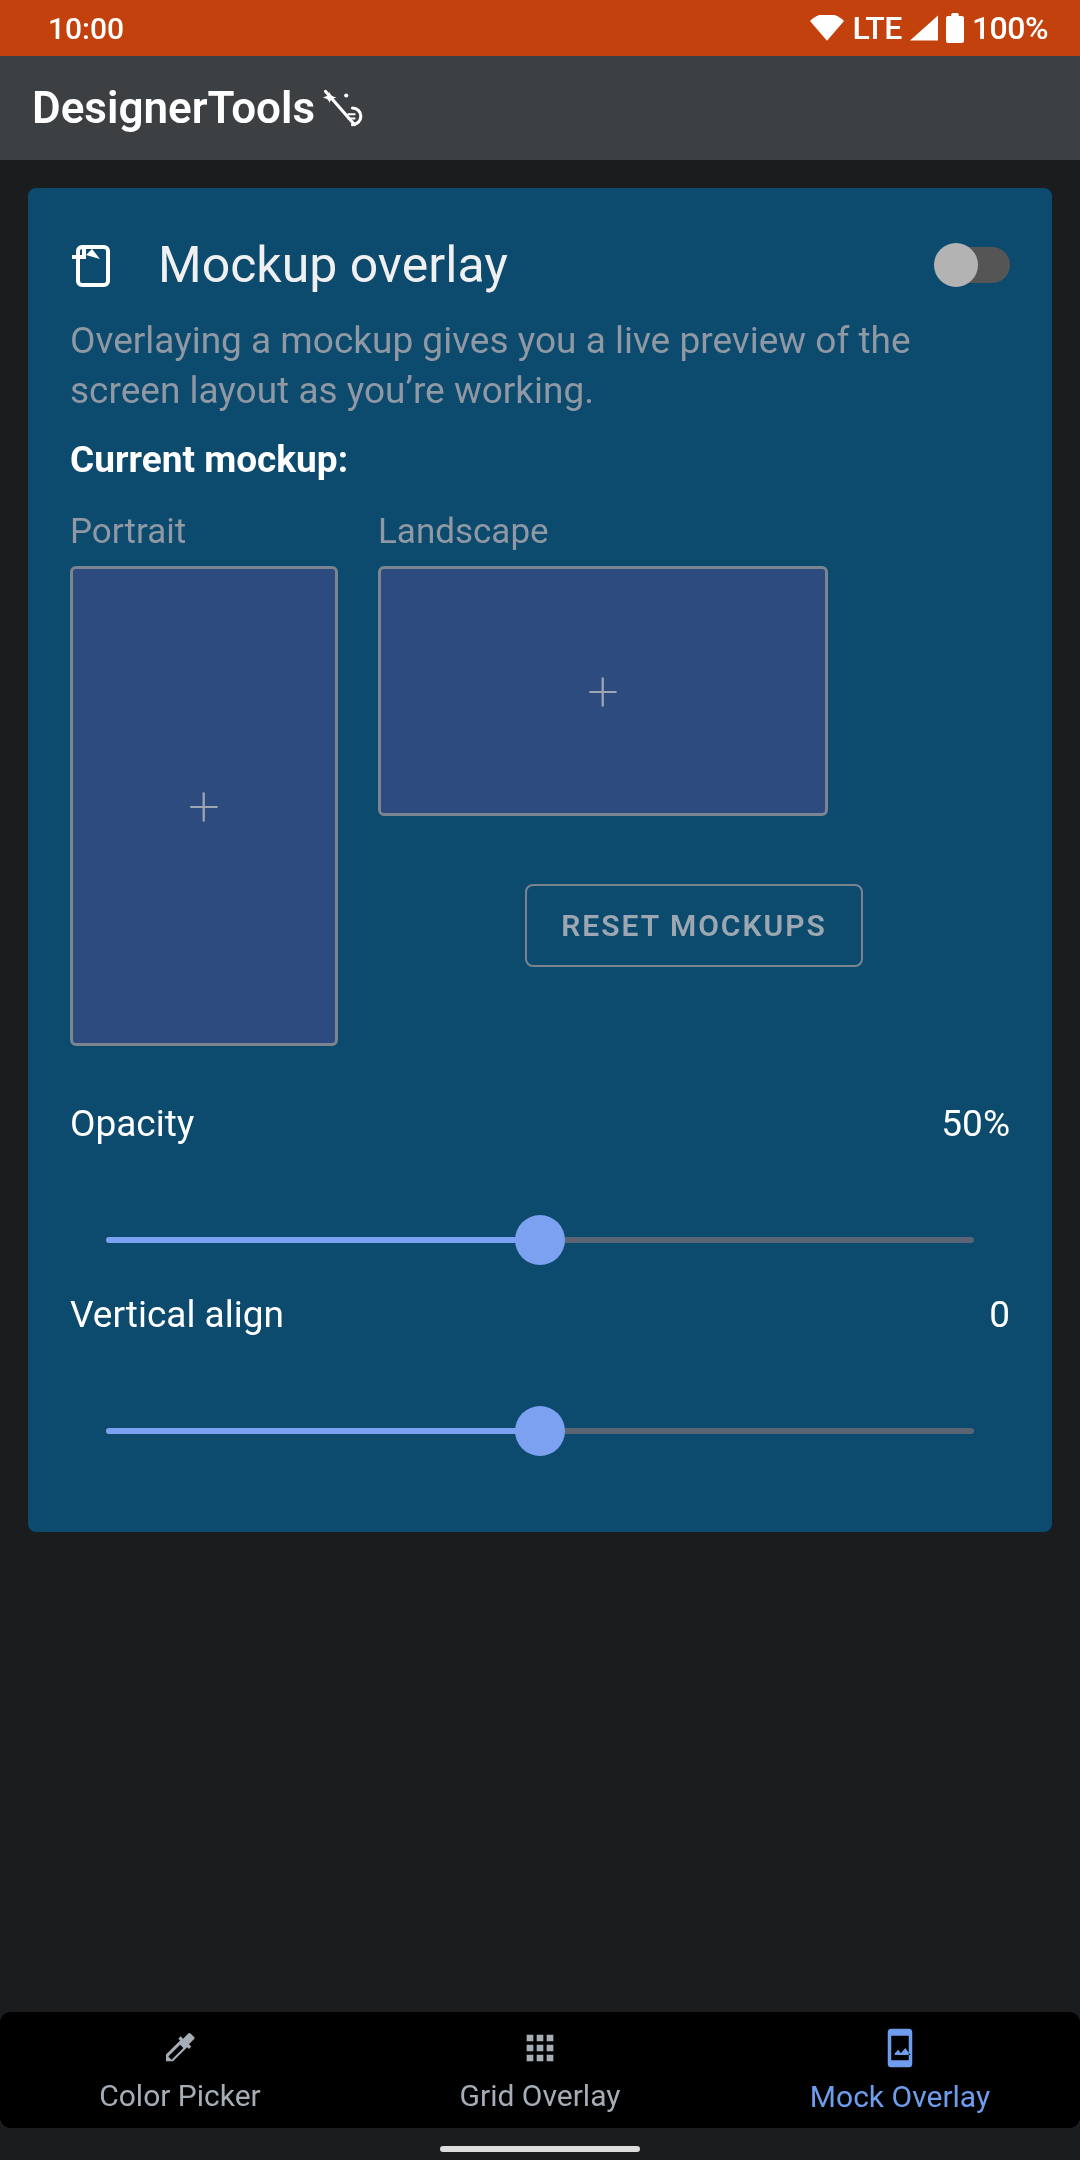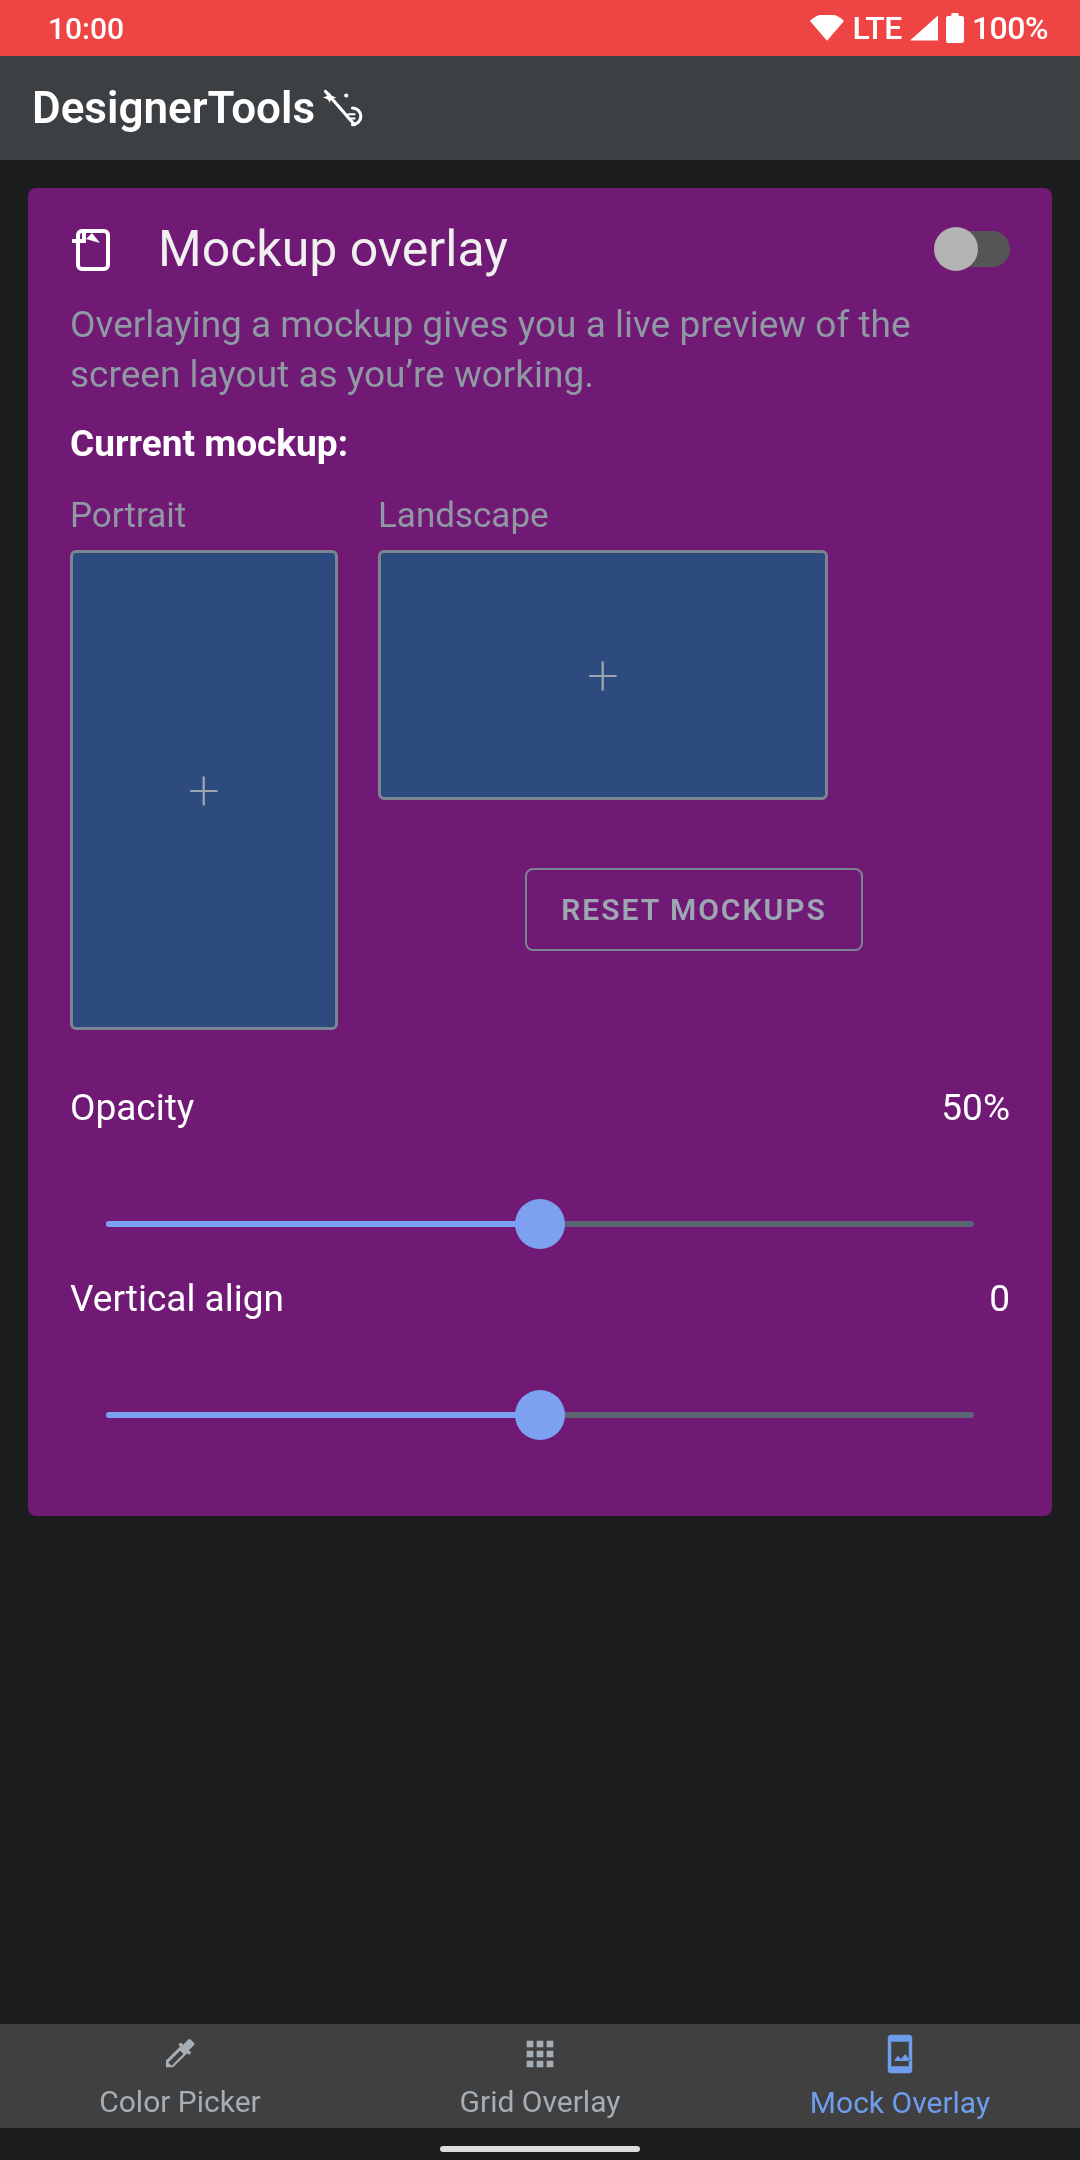--- a/index.html
+++ b/index.html
@@ -6,21 +6,21 @@
   html, body {
     width: 1080px;
     height: 2160px;
     background: #1a1c1e;
     font-family: -apple-system, BlinkMacSystemFont, "Segoe UI", Roboto, Helvetica, Arial, sans-serif;
     color: #e8eaed;
     overflow: hidden;
   }
   .status-bar {
     height: 56px;
-    background: #ef4444;
+    background: #c2410c;
     display: flex;
     align-items: center;
     justify-content: space-between;
     padding: 0 32px 0 48px;
     font-size: 30px;
     font-weight: 500;
     color: #fff;
   }
   .status-right { display: flex; align-items: center; gap: 8px; }
   .status-right span { font-size: 32px; letter-spacing: -0.5px; }
@@ -33,23 +33,23 @@
   }
   .app-title {
     font-size: 44px;
     font-weight: 600;
     color: #fff;
   }
   .content {
     padding: 28px 28px 0;
   }
   .card {
-    background: #701a75;
+    background: #0c4a6e;
     border-radius: 8px;
-    padding: 32px 42px 48px;
+    padding: 48px 42px 48px;
   }
   .card-header {
     display: flex;
     align-items: center;
     gap: 40px;
   }
   .card-title {
     font-size: 50px;
     font-weight: 400;
     color: #f0f0f0;
@@ -143,23 +143,24 @@
     top: 50%;
     width: 50px; height: 50px;
     background: #7ba1f0;
     border-radius: 50%;
     transform: translate(-50%, -50%);
   }
   .bottom-nav {
     position: absolute;
     left: 0; right: 0;
     bottom: 32px;
-    height: 104px;
-    background: #404040;
-    display: flex;
+    height: 116px;
+    background: #000000;
+    display: flex;
+    border-radius: 11px;
   }
   .nav-item {
     flex: 1;
     display: flex;
     flex-direction: column;
     align-items: center;
     justify-content: center;
     gap: 10px;
     font-size: 30px;
     color: #a5adb6;

